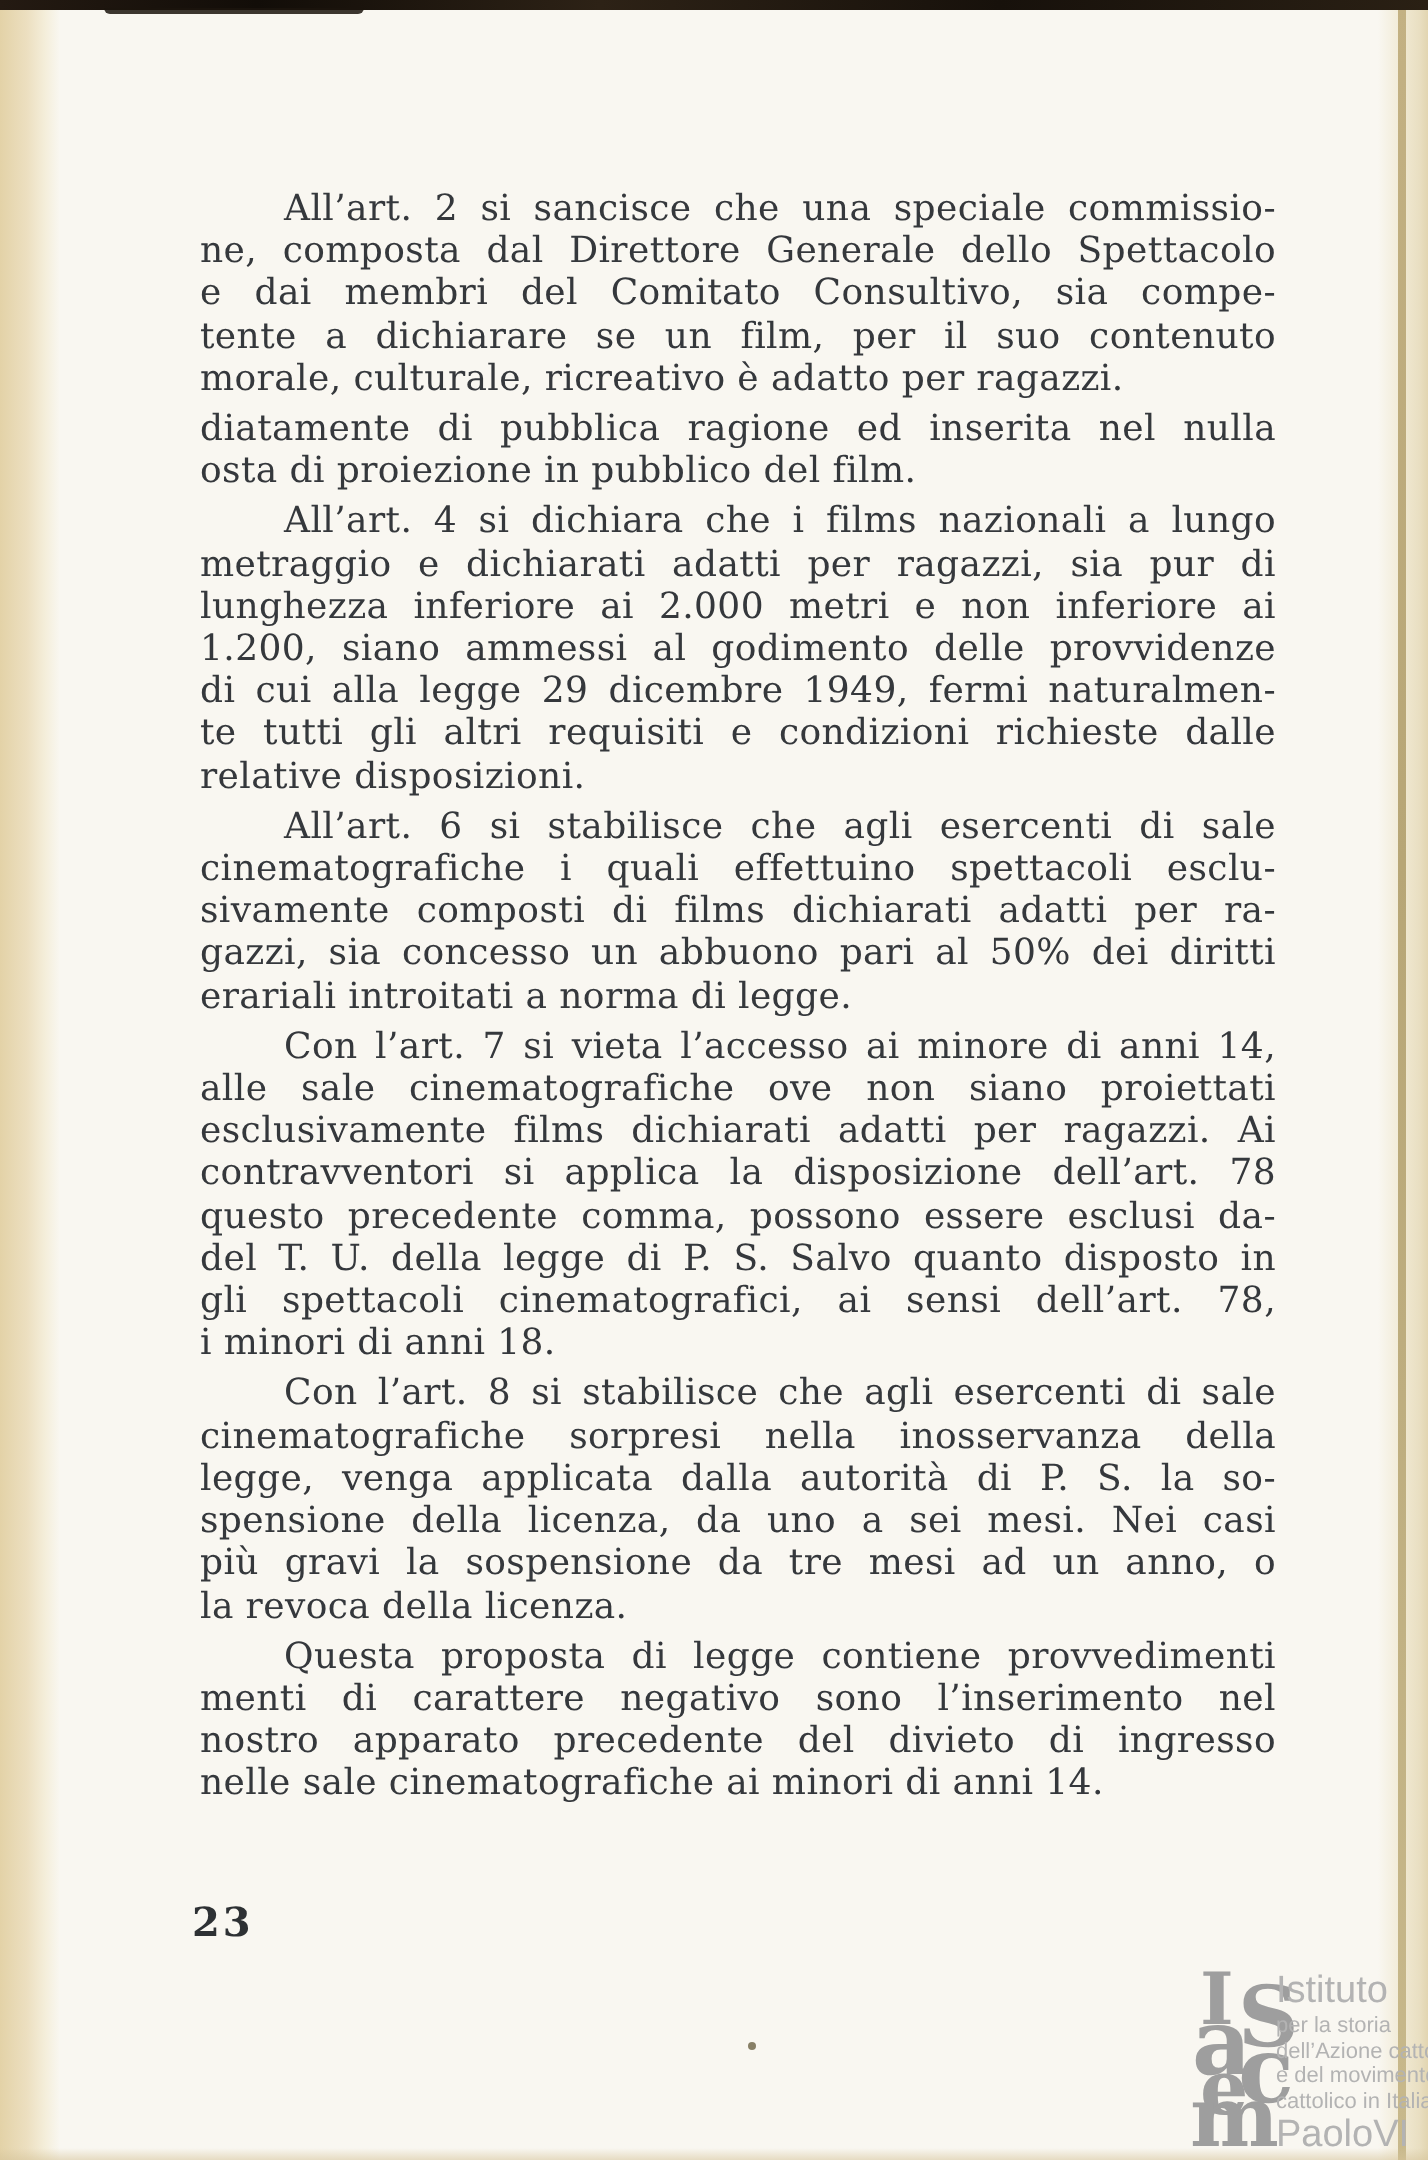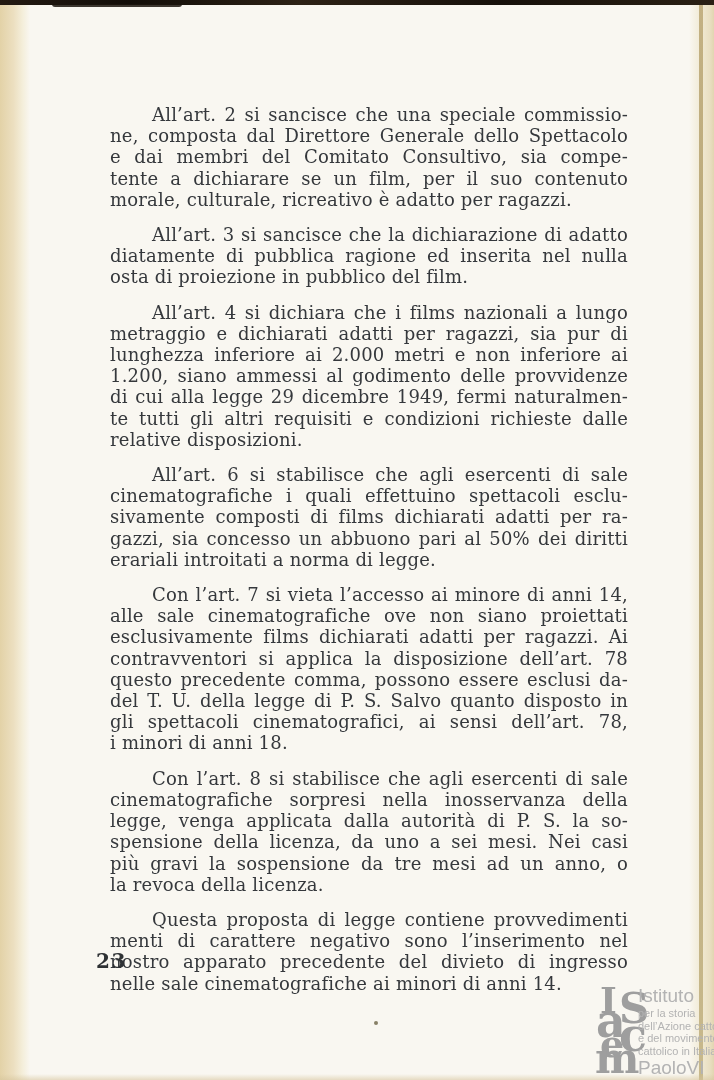--- a/index.html
+++ b/index.html
@@ -39,21 +39,21 @@
   }
   .speck { position:absolute; left:374px; top:1021px; width:4px; height:4px;
     border-radius:50%; background:#6b6143; opacity:.8; }
 
   
   .textblock {
     position:absolute; left:96px; top:90px; width:546px;
     font-size:18px; line-height:21.2px; color:#35383c;
     letter-spacing:.2px;
   }
-  .para { margin:14px; }
+  .para { margin:4px; }
   .line { text-align:justify; text-align-last:justify; }
   .line.first { padding-left:42px; }
   .line.lastline { text-align:left; text-align-last:left; }
 
   .pagenum {
     position:absolute; left:96px; top:949px; width:484px;
     text-align:left; font-size:20px; font-weight:bold;
     letter-spacing:1.5px; color:#2e3134;
   }
 
@@ -92,21 +92,20 @@
 
   <div class="textblock" id="text-block">
       <div class="para">
         <div class="line first">All’art. 2 si sancisce che una speciale commissio-</div>
         <div class="line">ne, composta dal Direttore Generale dello Spettacolo</div>
         <div class="line">e dai membri del Comitato Consultivo, sia compe-</div>
         <div class="line">tente a dichiarare se un film, per il suo contenuto</div>
         <div class="line lastline">morale, culturale, ricreativo è adatto per ragazzi.</div>
       </div>
       <div class="para">
-        <div class="line first">All’art. 3 si sancisce che la dichiarazione di adatto</div>
         <div class="line">diatamente di pubblica ragione ed inserita nel nulla</div>
         <div class="line lastline">osta di proiezione in pubblico del film.</div>
       </div>
       <div class="para">
         <div class="line first">All’art. 4 si dichiara che i films nazionali a lungo</div>
         <div class="line">metraggio e dichiarati adatti per ragazzi, sia pur di</div>
         <div class="line">lunghezza inferiore ai 2.000 metri e non inferiore ai</div>
         <div class="line">1.200, siano ammessi al godimento delle provvidenze</div>
         <div class="line">di cui alla legge 29 dicembre 1949, fermi naturalmen-</div>
         <div class="line">te tutti gli altri requisiti e condizioni richieste dalle</div>

